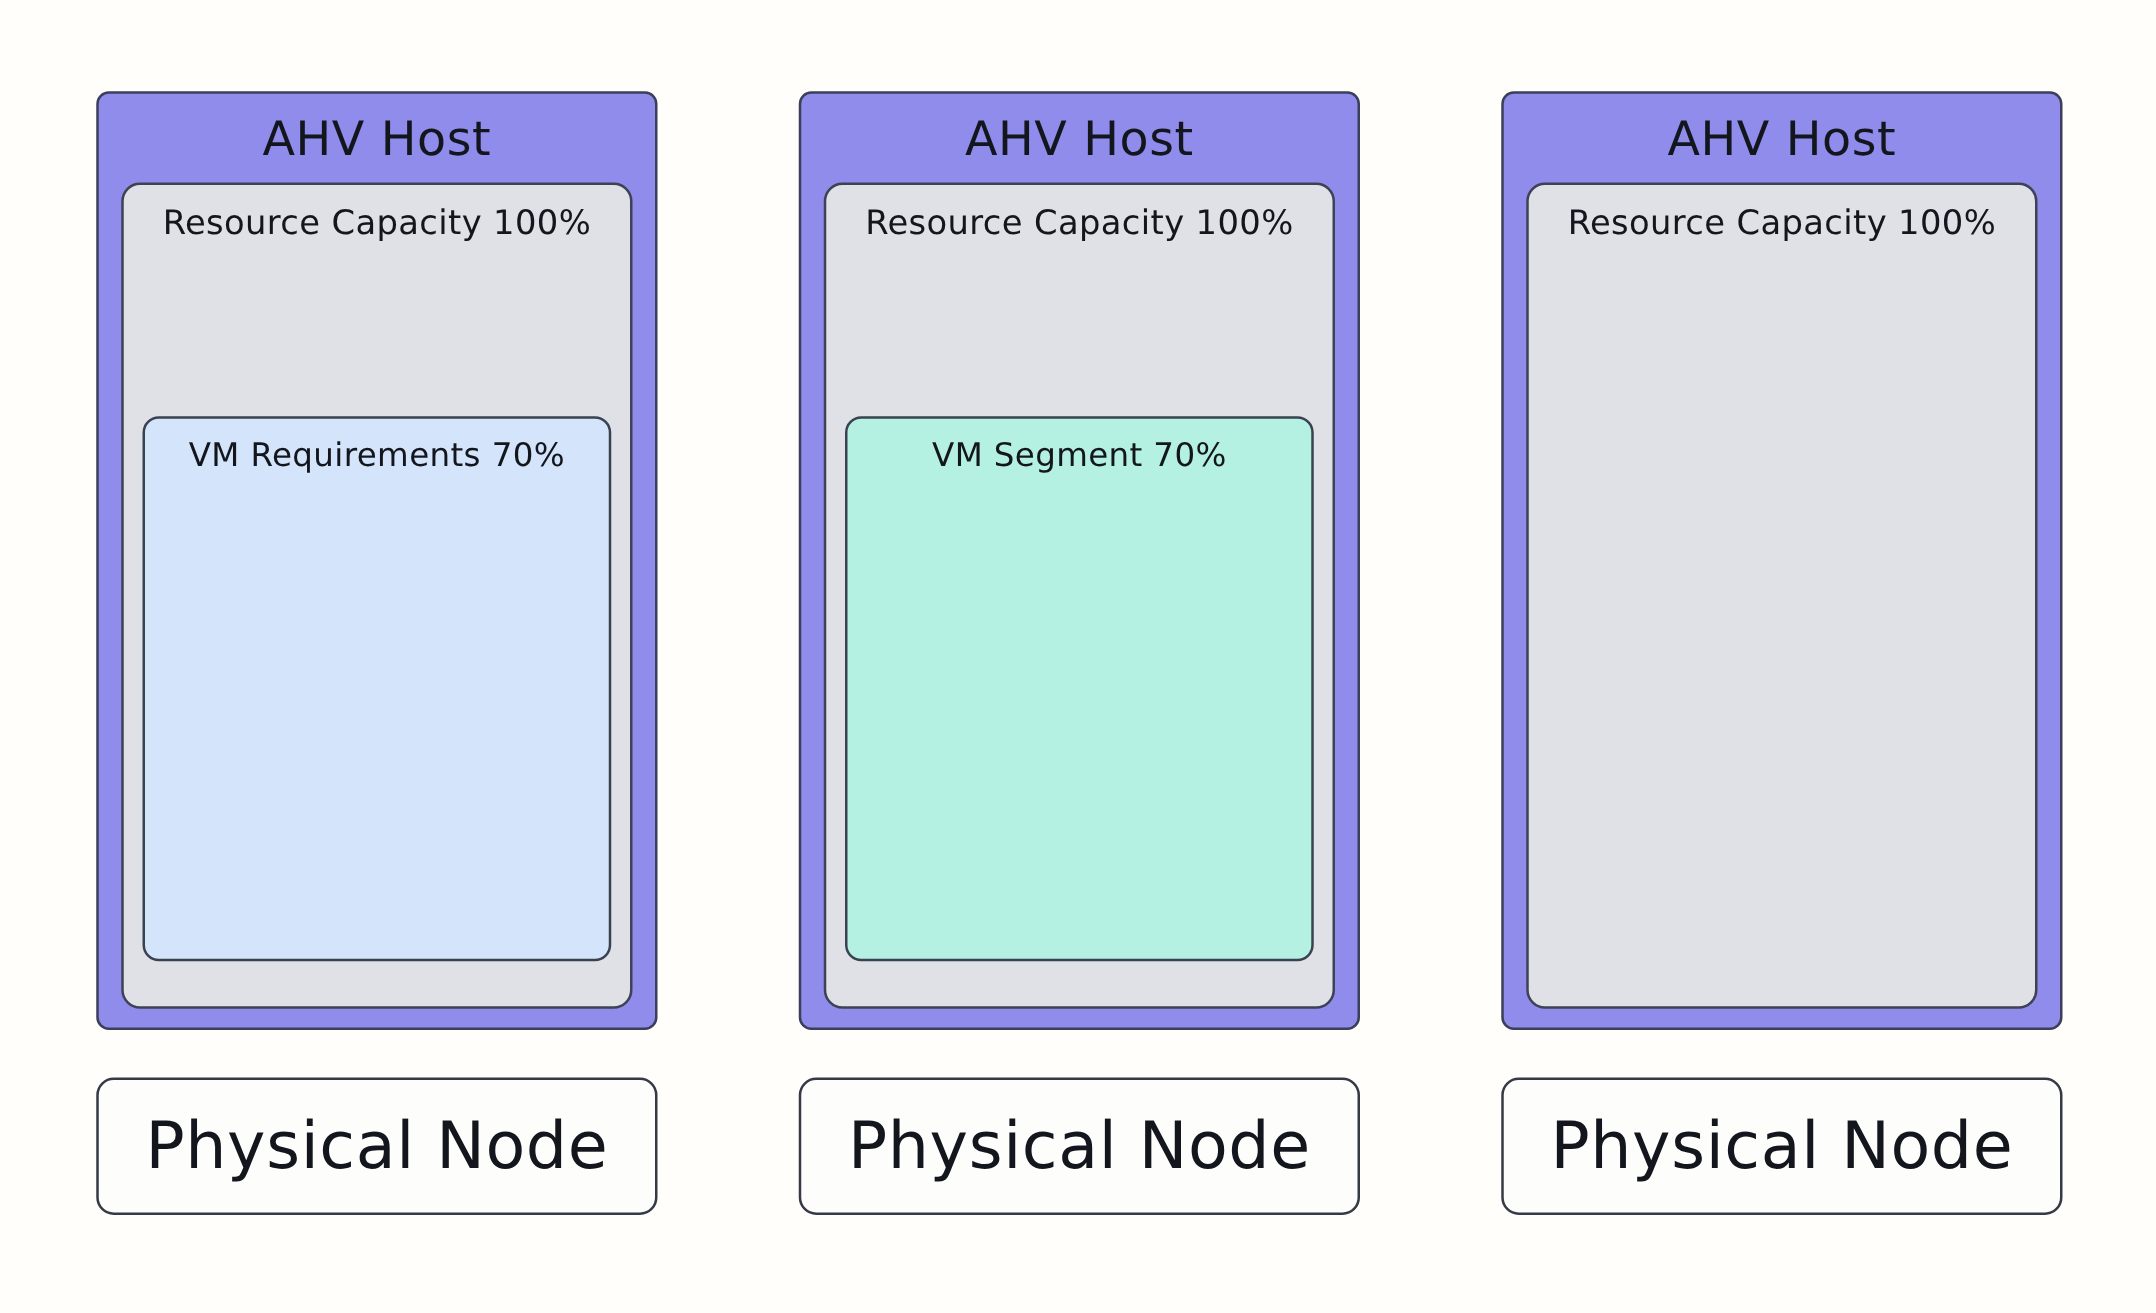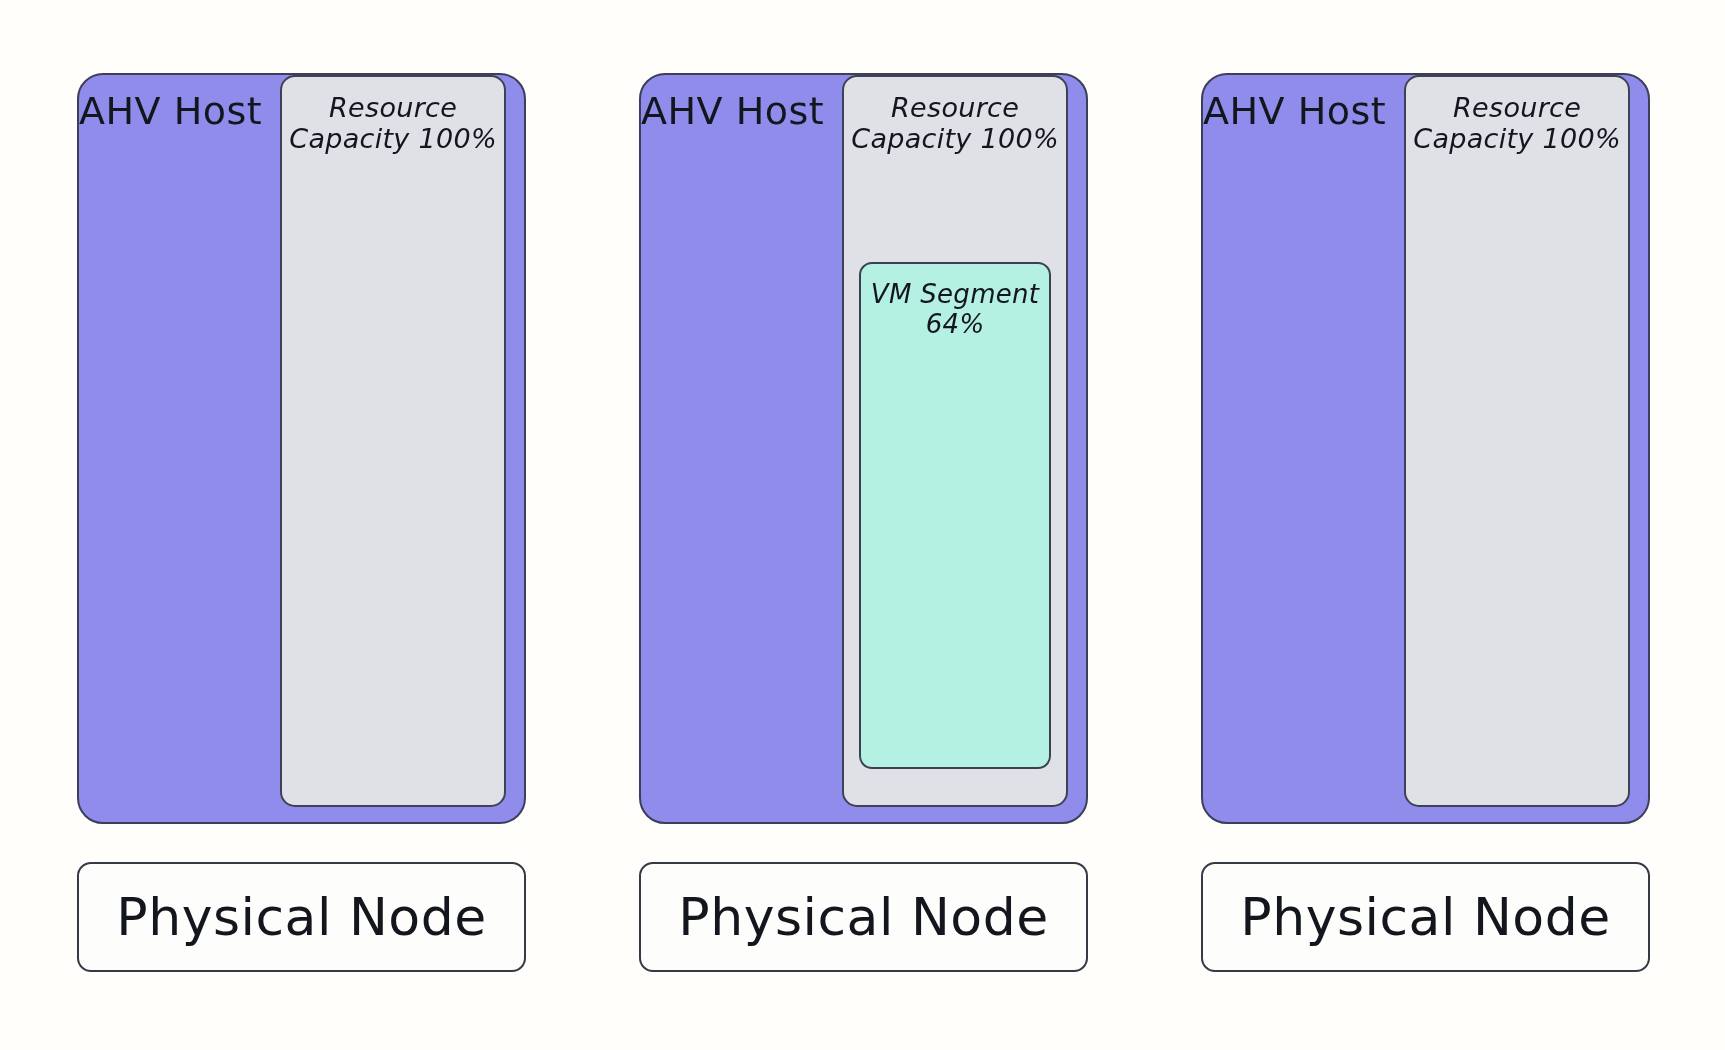--- a/index.html
+++ b/index.html
@@ -29,41 +29,40 @@
   .host-col {
     width: 449px;
     display: flex;
     flex-direction: column;
   }
   .host-box {
     box-sizing: border-box;
     height: 751px;
     background: var(--host-fill, #8f8cec);
     border: 2.5px solid var(--host-border, #3b3f5a);
-    border-radius: 26px;
+    border-radius: 10px;
     display: flex;
-    flex-direction: row;
+    flex-direction: column;
   }
   .host-title {
     height: 71px;
     display: flex;
     align-items: center;
     justify-content: center;
     font-size: 38px;
     letter-spacing: 0.5px;
   }
   .capacity-box {
     box-sizing: border-box;
     position: relative;
     flex: 1;
     margin: 0 18px 15px 18px;
     background: var(--capacity-fill, #dfe1e6);
     border: 2.5px solid var(--capacity-border, #3e4254);
     border-radius: 15px;
-    font-style: italic;
   }
   .capacity-label {
     padding-top: 15px;
     text-align: center;
     font-size: 27px;
     letter-spacing: 0.3px;
   }
   .vm-box {
     box-sizing: border-box;
     position: absolute;
@@ -98,34 +97,37 @@
 <body style="--bg: #fffefa; --text: #14161d; --host-fill: #8f8cec; --host-border: #3b3f5a; --capacity-fill: #dfe1e6; --capacity-border: #3e4254; --node-fill: #fdfdfc; --node-border: #363a46;">
 
 <div class="canvas">
   <div class="row">
 
     <div class="host-col">
       <div class="host-box">
         <div class="host-title">AHV Host</div>
         <div class="capacity-box">
           <div class="capacity-label">Resource Capacity 100%</div>
+          <div class="vm-box" style="background: rgb(212, 228, 250); border-color: rgb(58, 65, 80);">
+            <div class="vm-label">VM Requirements 70%</div>
+          </div>
         </div>
       </div>
       <div class="node-box">
         <span>Physical Node</span>
       </div>
     </div>
 
     <div class="host-col">
       <div class="host-box">
         <div class="host-title">AHV Host</div>
         <div class="capacity-box">
           <div class="capacity-label">Resource Capacity 100%</div>
           <div class="vm-box" style="background: rgb(180, 241, 226); border-color: rgb(58, 65, 80);">
-            <div class="vm-label">VM Segment 64%</div>
+            <div class="vm-label">VM Segment 70%</div>
           </div>
         </div>
       </div>
       <div class="node-box">
         <span>Physical Node</span>
       </div>
     </div>
 
     <div class="host-col">
       <div class="host-box">

